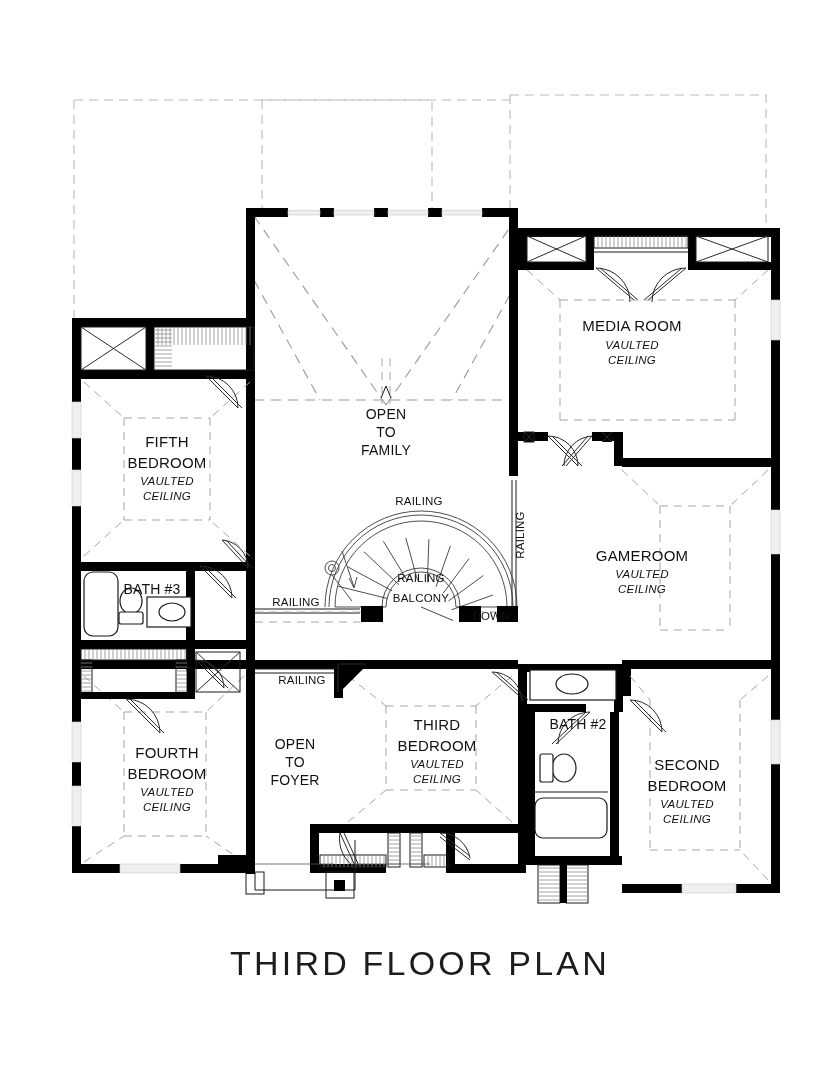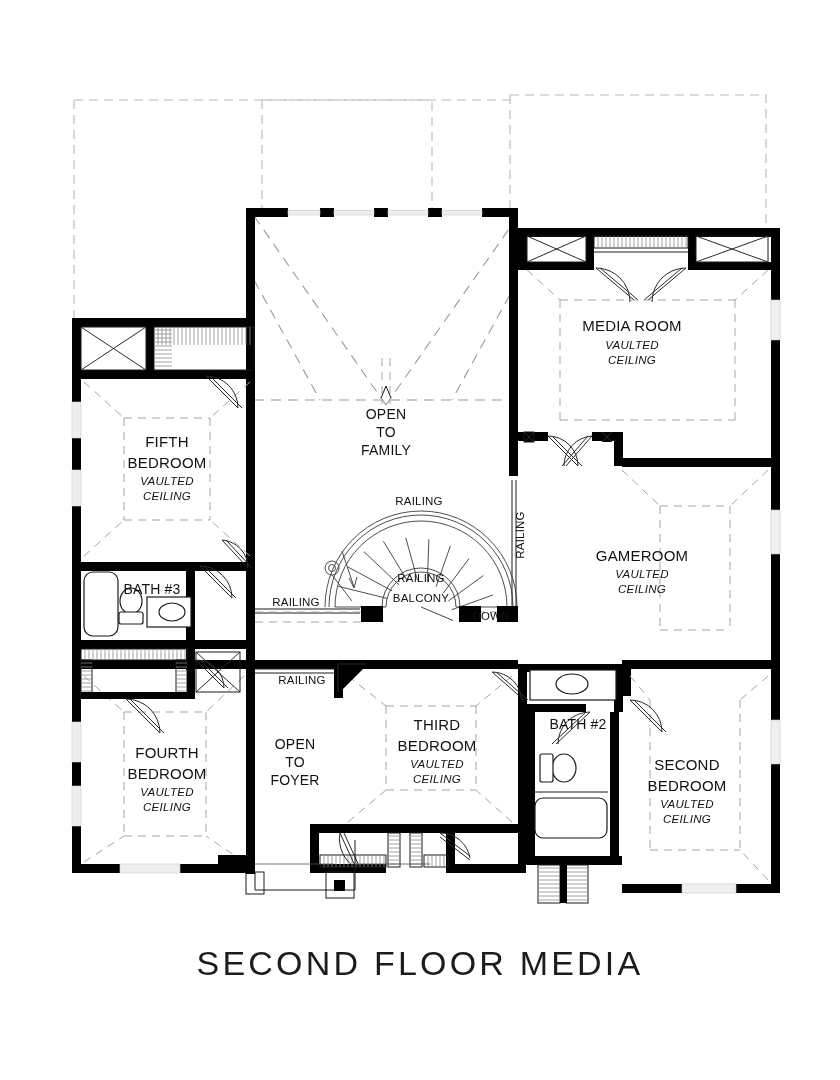--- a/index.html
+++ b/index.html
@@ -666,15 +666,15 @@
     <text class="lbl lbl-small" x="419" y="505">RAILING</text>
     <text class="lbl lbl-small" x="421" y="582">RAILING</text>
     <text class="lbl lbl-small" x="296" y="606">RAILING</text>
     <text class="lbl lbl-small" x="302" y="684">RAILING</text>
     <text class="lbl lbl-small" x="524" y="535" transform="rotate(-90 524 535)">RAILING</text>
     <text class="lbl lbl-small" x="421" y="602">BALCONY</text>
     <text class="lbl lbl-small" x="491" y="620">DOWN</text>
 
   </svg>
 
-  <div id="plan-title">SECOND FLOOR MEDIA</div>
+  <div id="plan-title">THIRD FLOOR PLAN</div>
 
 </div>
 
 </body></html>

